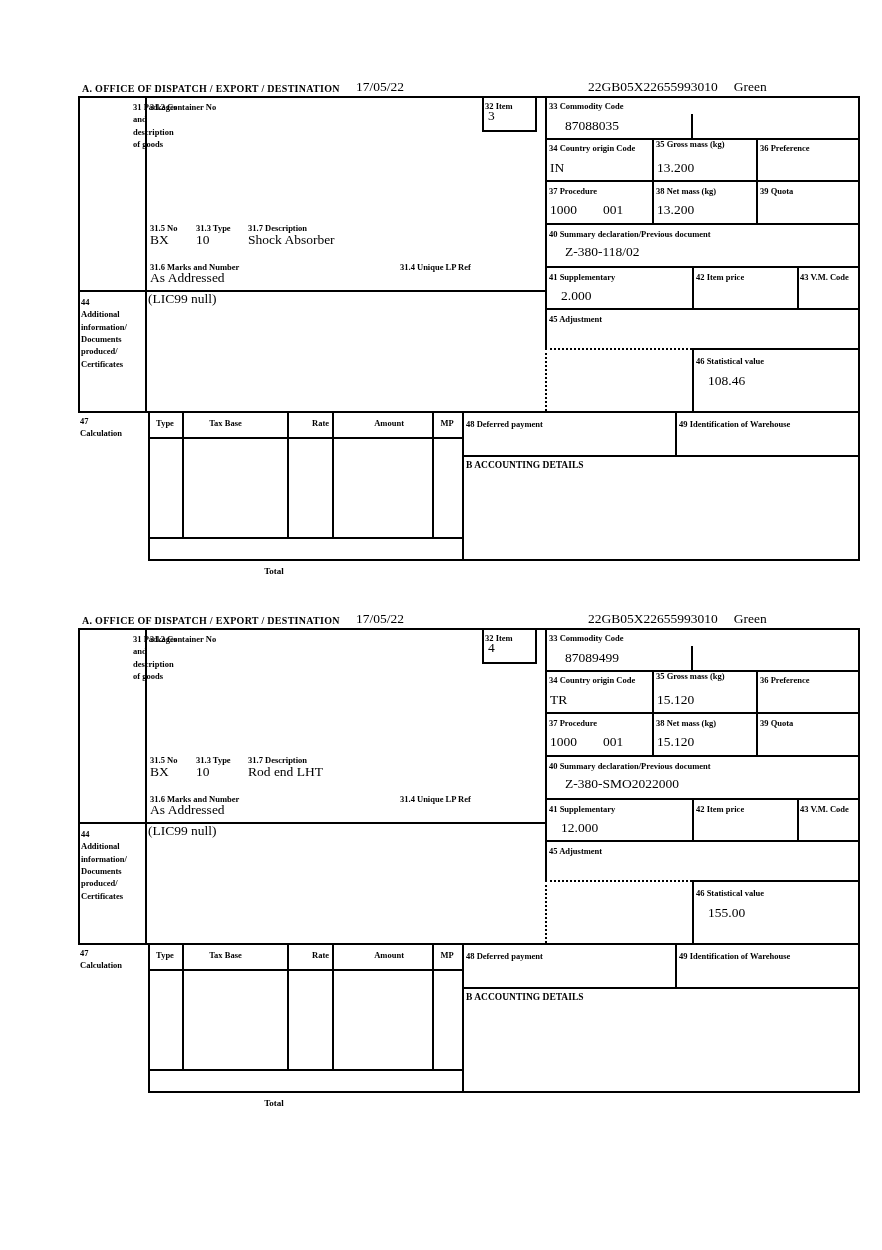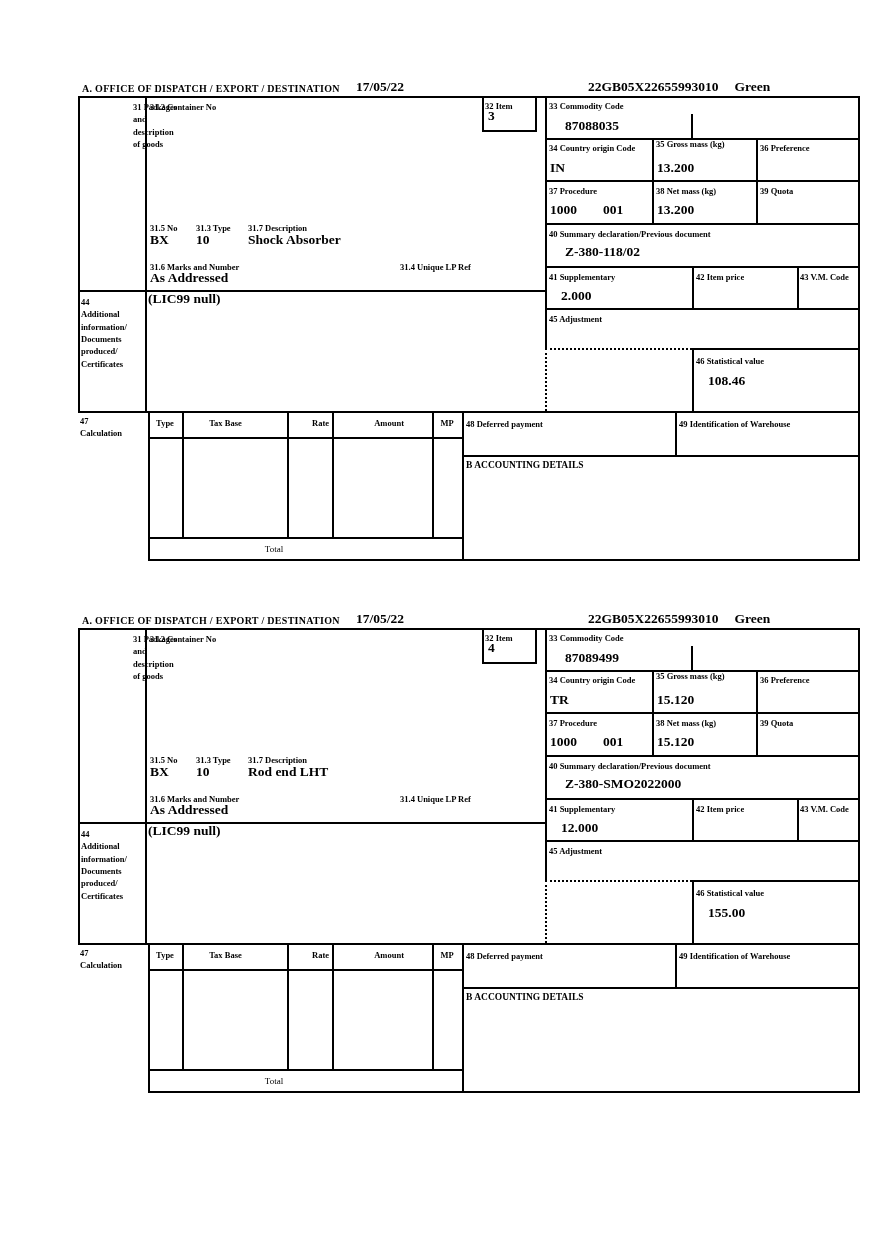--- a/index.html
+++ b/index.html
@@ -44,21 +44,21 @@
   .vl-46l{left:614px;top:270px;height:63px;}
   .vl-t0{left:70px;top:333px;height:149px;}
   .vl-t1{left:104px;top:335px;height:124px;}
   .vl-t2{left:209px;top:335px;height:124px;}
   .vl-t3{left:254px;top:335px;height:124px;}
   .vl-t4{left:354px;top:335px;height:124px;}
   .vl-t5{left:384px;top:333px;height:148px;}
   .vl-4849{left:597px;top:333px;height:44px;}
   
   .lbl{font-size:8.5px;line-height:1.45;font-weight:bold;white-space:pre-line;}
-  .val{font-size:13.5px;line-height:1.1;font-weight:bold;white-space:nowrap;}
+  .val{font-size:13.5px;line-height:1.1;font-weight:normal;white-space:nowrap;}
   .h-title{left:4px;top:5px;font-size:10px;font-weight:bold;letter-spacing:.3px;white-space:nowrap;}
   .h-date{left:278px;top:2px;}
   .h-ref{left:510px;top:2px;}
   .h-ref span{margin:0;}
   .h-ref .chn{margin-left:16px;}
   .p-31lbl{left:11px;top:23px;width:62px;padding-left:44px;}
   .p-312{left:72px;top:23px;}
   .p-32lbl{left:407px;top:22px;}
   .p-32val{left:410px;top:31px;}
   .p-33lbl{left:471px;top:22px;}
@@ -94,21 +94,21 @@
   .p-316val{left:72px;top:193px;}
   .p-44lbl{left:3px;top:218px;width:62px;}
   .p-44val{left:70px;top:214px;}
   .p-47lbl{left:2px;top:337px;width:64px;}
   .th{font-size:8.5px;font-weight:bold;top:340px;}
   .th-type{left:70px;width:34px;text-align:center;}
   .th-tax{left:104px;width:87px;text-align:center;}
   .th-rate{left:209px;width:42px;text-align:right;}
   .th-amt{left:254px;width:72px;text-align:right;}
   .th-mp{left:354px;width:30px;text-align:center;}
-  .p-total{left:70px;top:466px;width:252px;text-align:center;font-size:9px;font-weight:normal;}
+  .p-total{left:70px;top:488px;width:252px;text-align:center;font-size:9px;font-weight:bold;}
   .p-48lbl{left:388px;top:340px;}
   .p-49lbl{left:601px;top:340px;}
   .p-acct{left:388px;top:382px;font-size:9.5px;font-weight:bold;white-space:nowrap;}
 </style>
 </head>
 <body>
 
 <div id="page">
 
   <div class="sec s1">

